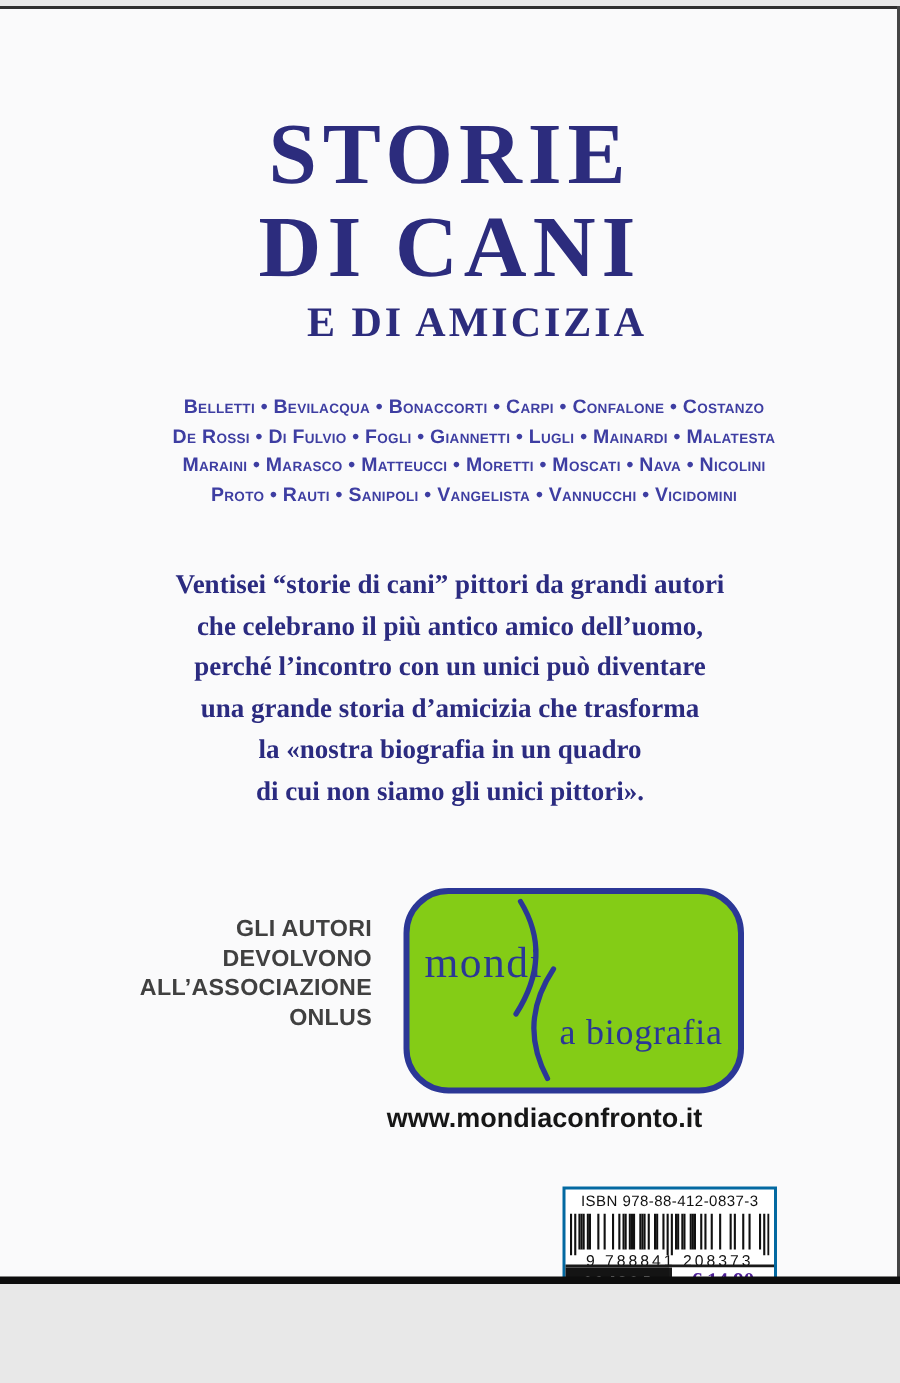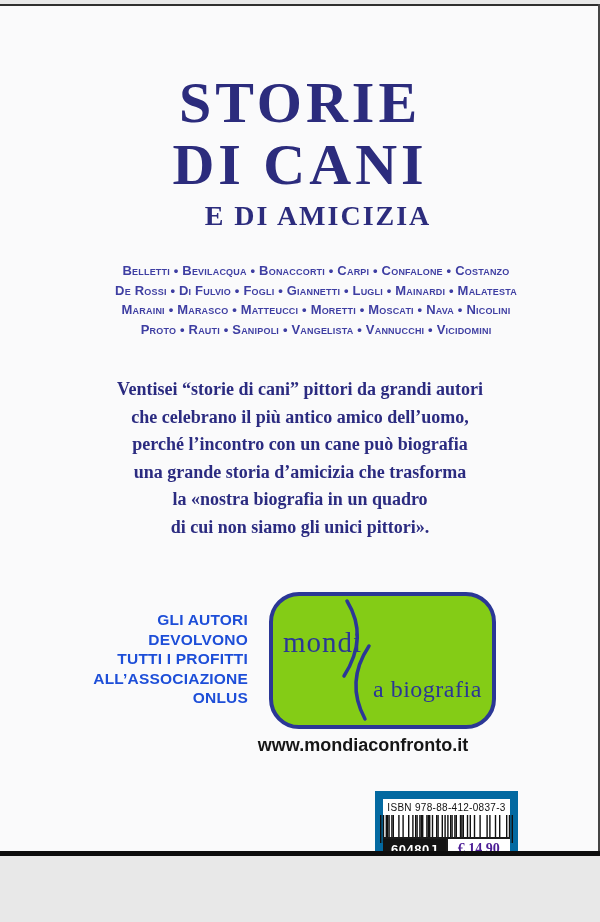--- a/index.html
+++ b/index.html
@@ -29,38 +29,38 @@
   .authors div{white-space:nowrap;padding-left:32px;}
 
   
   .blurb{position:absolute;top:372px;left:40px;right:40px;text-align:center;
     font-size:18px;font-weight:bold;line-height:27.5px;color:var(--blurb,#2b2b80);}
   .blurb div{white-space:nowrap;}
 
   
   .charity{position:absolute;top:606px;left:0;width:248px;text-align:right;
     font-family:"Liberation Sans",sans-serif;font-weight:bold;font-size:15.5px;
-    line-height:19.5px;letter-spacing:.2px;color:#1d4ed8;}
+    line-height:19.5px;letter-spacing:.2px;color:#404040;}
 
   
   .logo-box{position:absolute;left:269px;top:588px;width:227px;height:137px;
     border:4px solid var(--logo,#2b3796);border-radius:30px;background:#84cc16;
     box-sizing:border-box;}
   .logo-word-top{position:absolute;left:10px;top:30px;font-size:29px;letter-spacing:1px;
     color:var(--logo,#2b3796);}
   .logo-word-bottom{position:absolute;left:100px;top:80px;font-size:24px;letter-spacing:.5px;
     color:var(--logo,#2b3796);}
   .logo-curves{position:absolute;left:0;top:0;width:219px;height:129px;}
 
   .url{position:absolute;top:731px;left:240px;width:246px;text-align:center;
     font-family:"Liberation Sans",sans-serif;font-weight:bold;font-size:18px;color:#161616;}
 
   
   .barcode-box{position:absolute;left:375px;top:787px;width:143px;height:76px;
-    background:#ffffff;border:8px solid #0369a1;box-sizing:border-box;
+    background:#ffffff;border:2px solid #0369a1;box-sizing:border-box;
     display:flex;flex-direction:column;align-items:center;}
   .isbn{font-family:"Liberation Sans",sans-serif;font-size:10px;letter-spacing:.3px;
     color:#111;margin-top:3px;line-height:12px;}
   .barcode-svg{display:block;margin-top:1px;}
   .barcode-digits{font-family:"Liberation Sans",sans-serif;font-size:10.5px;letter-spacing:2px;
     color:#111;line-height:11px;margin-top:-1px;}
   .price-row{position:absolute;bottom:0;left:0;right:0;height:20px;display:flex;
     border-top:2px solid #1a1a1a;font-family:"Liberation Sans",sans-serif;font-weight:bold;}
   .edition-cell{width:50%;background:#141414;color:#ffffff;font-size:13px;
     display:flex;align-items:center;justify-content:center;letter-spacing:.5px;}
@@ -81,30 +81,29 @@
   <div class="authors">
     <div>Belletti • Bevilacqua • Bonaccorti • Carpi • Confalone • Costanzo</div>
     <div>De Rossi • Di Fulvio • Fogli • Giannetti • Lugli • Mainardi • Malatesta</div>
     <div>Maraini • Marasco • Matteucci • Moretti • Moscati • Nava • Nicolini</div>
     <div>Proto • Rauti • Sanipoli • Vangelista • Vannucchi • Vicidomini</div>
   </div>
 
   <div class="blurb">
     <div>Ventisei “storie di cani” pittori da grandi autori</div>
     <div>che celebrano il più antico amico dell’uomo,</div>
-    <div>perché l’incontro con un cane può biografia</div>
+    <div>perché l’incontro con un unici può diventare</div>
     <div>una grande storia d’amicizia che trasforma</div>
     <div>la «nostra biografia in un quadro</div>
     <div>di cui non siamo gli unici pittori».</div>
   </div>
 
   <div class="charity">
     <div>GLI AUTORI</div>
     <div>DEVOLVONO</div>
-    <div>TUTTI I PROFITTI</div>
     <div>ALL’ASSOCIAZIONE</div>
     <div>ONLUS</div>
   </div>
 
   <div class="logo-box">
     <svg class="logo-curves" viewBox="0 0 219 129" xmlns="http://www.w3.org/2000/svg">
       <path d="M 74,5 Q 96,41 71,80" fill="none" stroke="#2b3796" stroke-width="3.5" stroke-linecap="round"></path>
       <path d="M 96,50 Q 72,86 92,123" fill="none" stroke="#2b3796" stroke-width="3.5" stroke-linecap="round"></path>
     </svg>
     <span class="logo-word-top">mondi</span>

